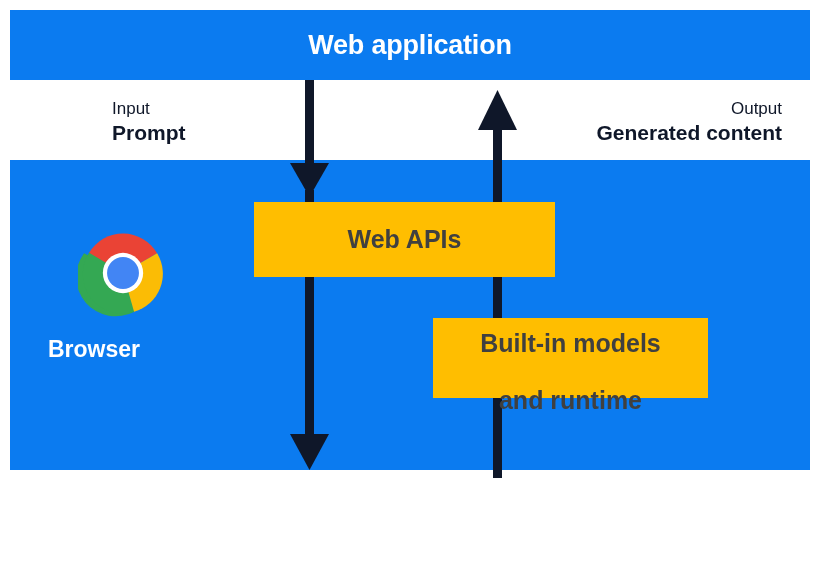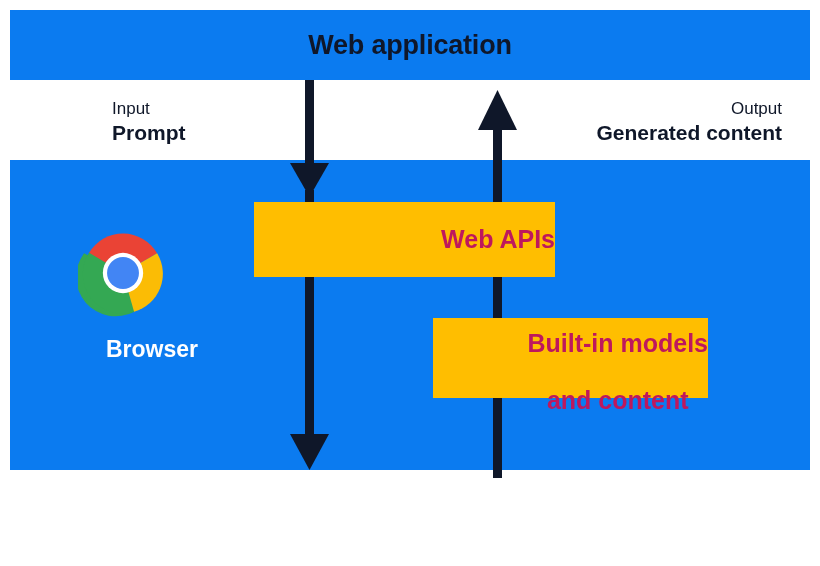--- a/index.html
+++ b/index.html
@@ -24,44 +24,44 @@
     background: #0B7BF0;
     display: flex;
     align-items: center;
     justify-content: center;
   }
   #band-top    { left: 10px; top: 10px;  width: 800px; height: 70px;  }
   #band-middle { left: 10px; top: 160px; width: 800px; height: 310px; }
   #band-bottom { left: 10px; top: 478px; width: 800px; height: 67px;  }
 
   .band-label {
-    color: #0f172a;
+    color: #ffffff;
     font-weight: bold;
     font-size: 27px;
     letter-spacing: -0.2px;
     white-space: nowrap;
   }
 
   
   #arrows {
     position: absolute;
     left: 0; top: 0;
     width: 820px; height: 566px;
     pointer-events: none;
   }
 
   
   .box {
     position: absolute;
     background: #FFBE00;
     display: flex;
     align-items: center;
-    justify-content: flex-end;
+    justify-content: center;
     text-align: center;
-    color: #be185d;
+    color: #404040;
     font-weight: bold;
     line-height: 1.18;
   }
   #box-web-apis {
     left: 254px; top: 202px;
     width: 301px; height: 75px;
     font-size: 25px;
   }
   #box-builtin {
     left: 433px; top: 318px;
@@ -94,21 +94,21 @@
     font-size: 21px;
     font-weight: bold;
     white-space: nowrap;
   }
 
   
   #browser-block {
     position: absolute;
     left: 48px; top: 228px;
     width: 150px;
-    text-align: right;
+    text-align: left;
   }
   #chrome-logo {
     display: block;
     margin: 0 auto;
   }
   #browser-label {
     display: block;
     margin-top: 18px;
     color: #ffffff;
     font-weight: bold;
@@ -142,21 +142,21 @@
     </g>
   </svg>
 
   <div class="box" id="box-web-apis">
     <span>Web APIs</span>
   </div>
 
   <div class="box" id="box-builtin">
     <span>
       <span class="box-line">Built-in models</span>
-      <span class="box-line">and content</span>
+      <span class="box-line">and runtime</span>
     </span>
   </div>
 
   <div class="flow-label" id="label-output">
     <span class="flow-kicker">Output</span>
     <span class="flow-main">Generated content</span>
   </div>
 
   <div class="flow-label" id="label-input">
     <span class="flow-kicker">Input</span>

